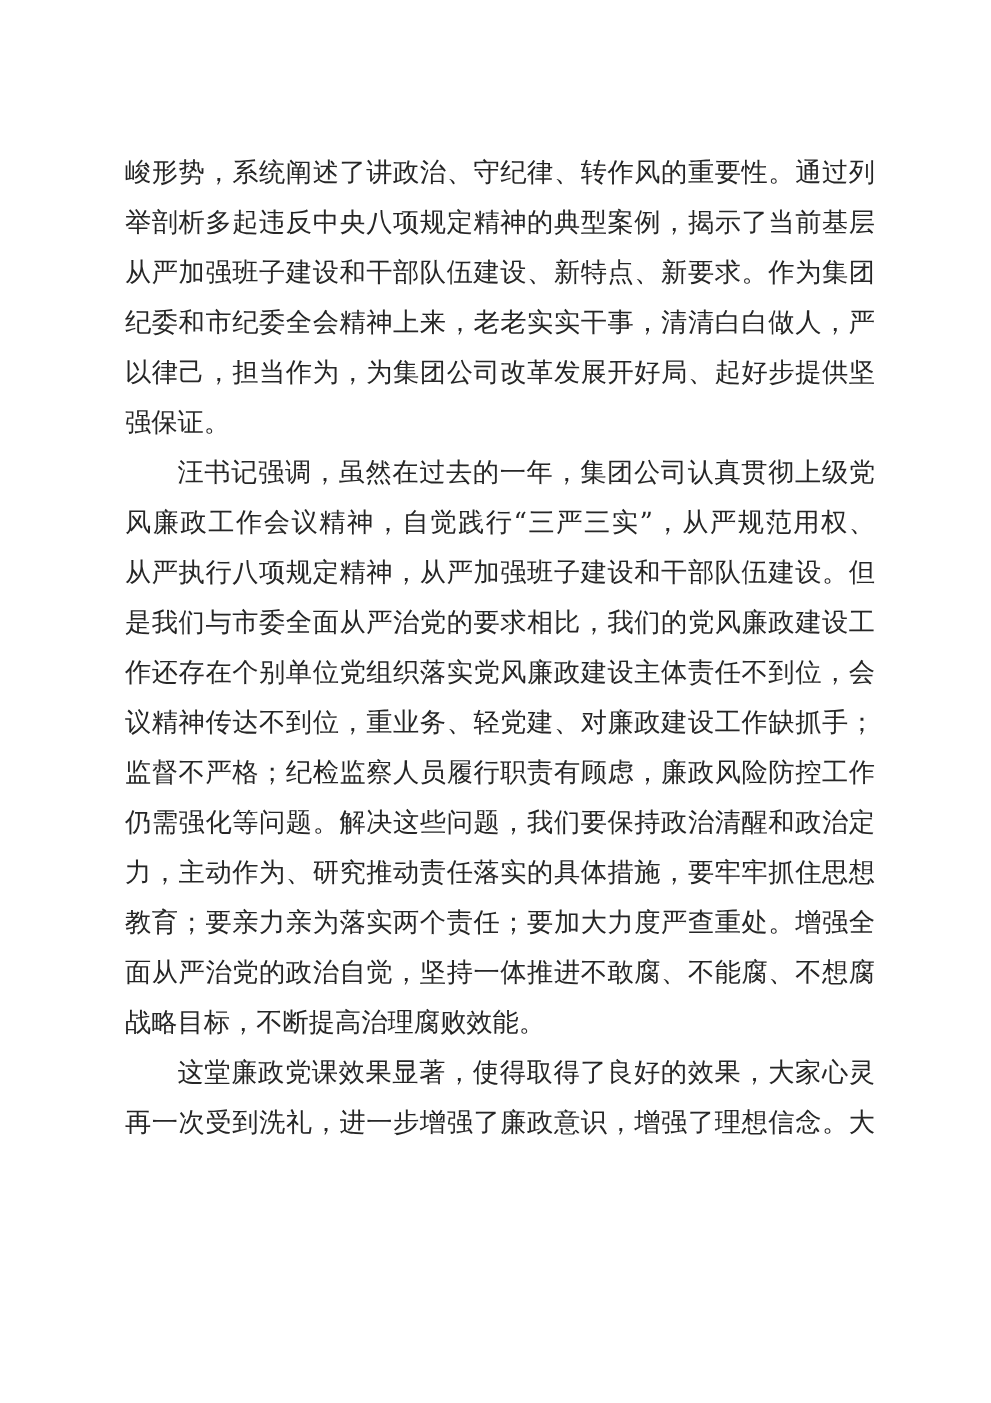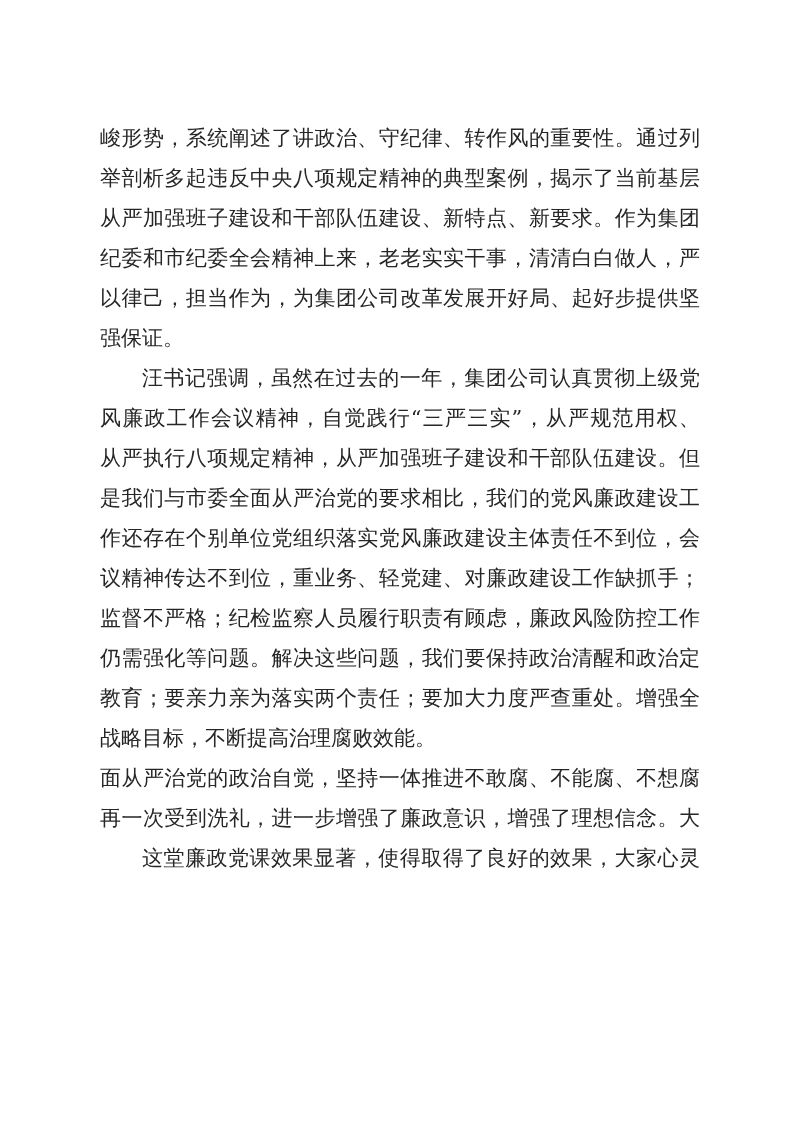--- a/index.html
+++ b/index.html
@@ -59,24 +59,25 @@
 
     <div class="para">
       <div class="line indent">汪书记强调，虽然在过去的一年，集团公司认真贯彻上级党</div>
       <div class="line">风廉政工作会议精神，自觉践行“三严三实”，从严规范用权、</div>
       <div class="line">从严执行八项规定精神，从严加强班子建设和干部队伍建设。但</div>
       <div class="line">是我们与市委全面从严治党的要求相比，我们的党风廉政建设工</div>
       <div class="line">作还存在个别单位党组织落实党风廉政建设主体责任不到位，会</div>
       <div class="line">议精神传达不到位，重业务、轻党建、对廉政建设工作缺抓手；</div>
       <div class="line">监督不严格；纪检监察人员履行职责有顾虑，廉政风险防控工作</div>
       <div class="line">仍需强化等问题。解决这些问题，我们要保持政治清醒和政治定</div>
+      <div class="line">力，主动作为、研究推动责任落实的具体措施，要牢牢抓住思想</div>
       <div class="line">教育；要亲力亲为落实两个责任；要加大力度严查重处。增强全</div>
+      <div class="line">面从严治党的政治自觉，坚持一体推进不敢腐、不能腐、不想腐</div>
       <div class="line para-end">战略目标，不断提高治理腐败效能。</div>
-      <div class="line">面从严治党的政治自觉，坚持一体推进不敢腐、不能腐、不想腐</div>
     </div>
 
     <div class="para">
+      <div class="line indent">这堂廉政党课效果显著，使得取得了良好的效果，大家心灵</div>
       <div class="line">再一次受到洗礼，进一步增强了廉政意识，增强了理想信念。大</div>
-      <div class="line indent">这堂廉政党课效果显著，使得取得了良好的效果，大家心灵</div>
     </div>
 
   </div>
 </div>
 
 </body></html>

